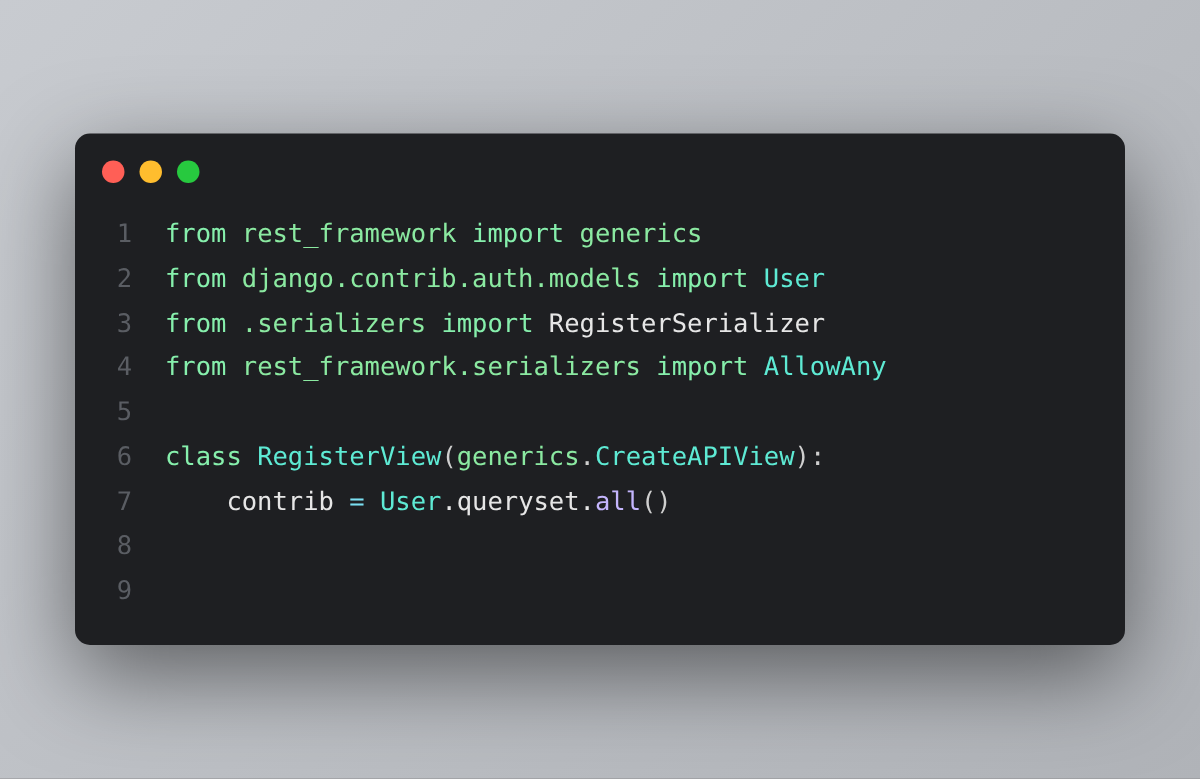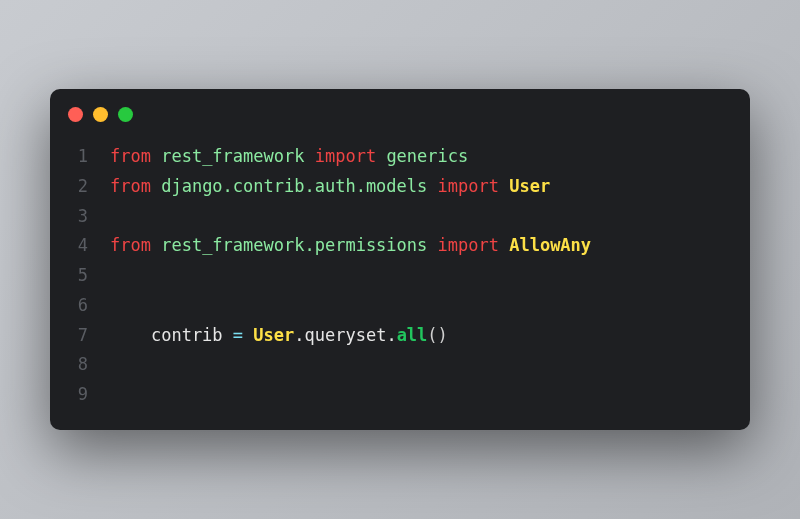--- a/index.html
+++ b/index.html
@@ -45,41 +45,41 @@
   }
   .gutter {
     width: 60px;
     text-align: right;
     color: #5a5d63;
     padding-right: 22px;
     flex-shrink: 0;
     user-select: none;
   }
   .content { color: #d4d4d4; }
-  .kw { color: #ef4444; }       
+  .kw { color: #86efac; }       
   .mod { color: #8be9a1; }      
-  .cls { color: #fde047; font-weight: bold; }      
-  .fn { color: #22c55e; font-weight: bold; }       
+  .cls { color: #5eead4; }      
+  .fn { color: #c4b5fd; }       
   .txt { color: #e6e6e6; }      
   .punc { color: #cfcfcf; }
   .op { color: #7bdff2; }
 </style>
 </head>
 <body>
 
 <div class="window">
   <div class="titlebar">
     <div class="dot red"></div>
     <div class="dot yellow"></div>
     <div class="dot green"></div>
   </div>
   <div class="code" id="code">
       <div class="line"><span class="gutter">1</span><span class="content"><span class="kw">from </span><span class="mod">rest_framework </span><span class="kw">import </span><span class="mod">generics</span></span></div>
       <div class="line"><span class="gutter">2</span><span class="content"><span class="kw">from </span><span class="mod">django.contrib.auth.models </span><span class="kw">import </span><span class="cls">User</span></span></div>
-      <div class="line"><span class="gutter">3</span></div>
-      <div class="line"><span class="gutter">4</span><span class="content"><span class="kw">from </span><span class="mod">rest_framework.permissions </span><span class="kw">import </span><span class="cls">AllowAny</span></span></div>
+      <div class="line"><span class="gutter">3</span><span class="content"><span class="kw">from </span><span class="mod">.serializers </span><span class="kw">import </span><span class="txt">RegisterSerializer</span></span></div>
+      <div class="line"><span class="gutter">4</span><span class="content"><span class="kw">from </span><span class="mod">rest_framework.serializers </span><span class="kw">import </span><span class="cls">AllowAny</span></span></div>
       <div class="line"><span class="gutter">5</span><span class="content"></span></div>
-      <div class="line"><span class="gutter">6</span></div>
+      <div class="line"><span class="gutter">6</span><span class="content"><span class="kw">class </span><span class="cls">RegisterView</span><span class="punc">(</span><span class="mod">generics</span><span class="punc">.</span><span class="cls">CreateAPIView</span><span class="punc">):</span></span></div>
       <div class="line"><span class="gutter">7</span><span class="content"><span class="txt">    contrib </span><span class="op">= </span><span class="cls">User</span><span class="txt">.queryset.</span><span class="fn">all</span><span class="punc">()</span></span></div>
       <div class="line"><span class="gutter">8</span></div>
       <div class="line"><span class="gutter">9</span></div>
     </div>
 </div>
 
 </body></html>

